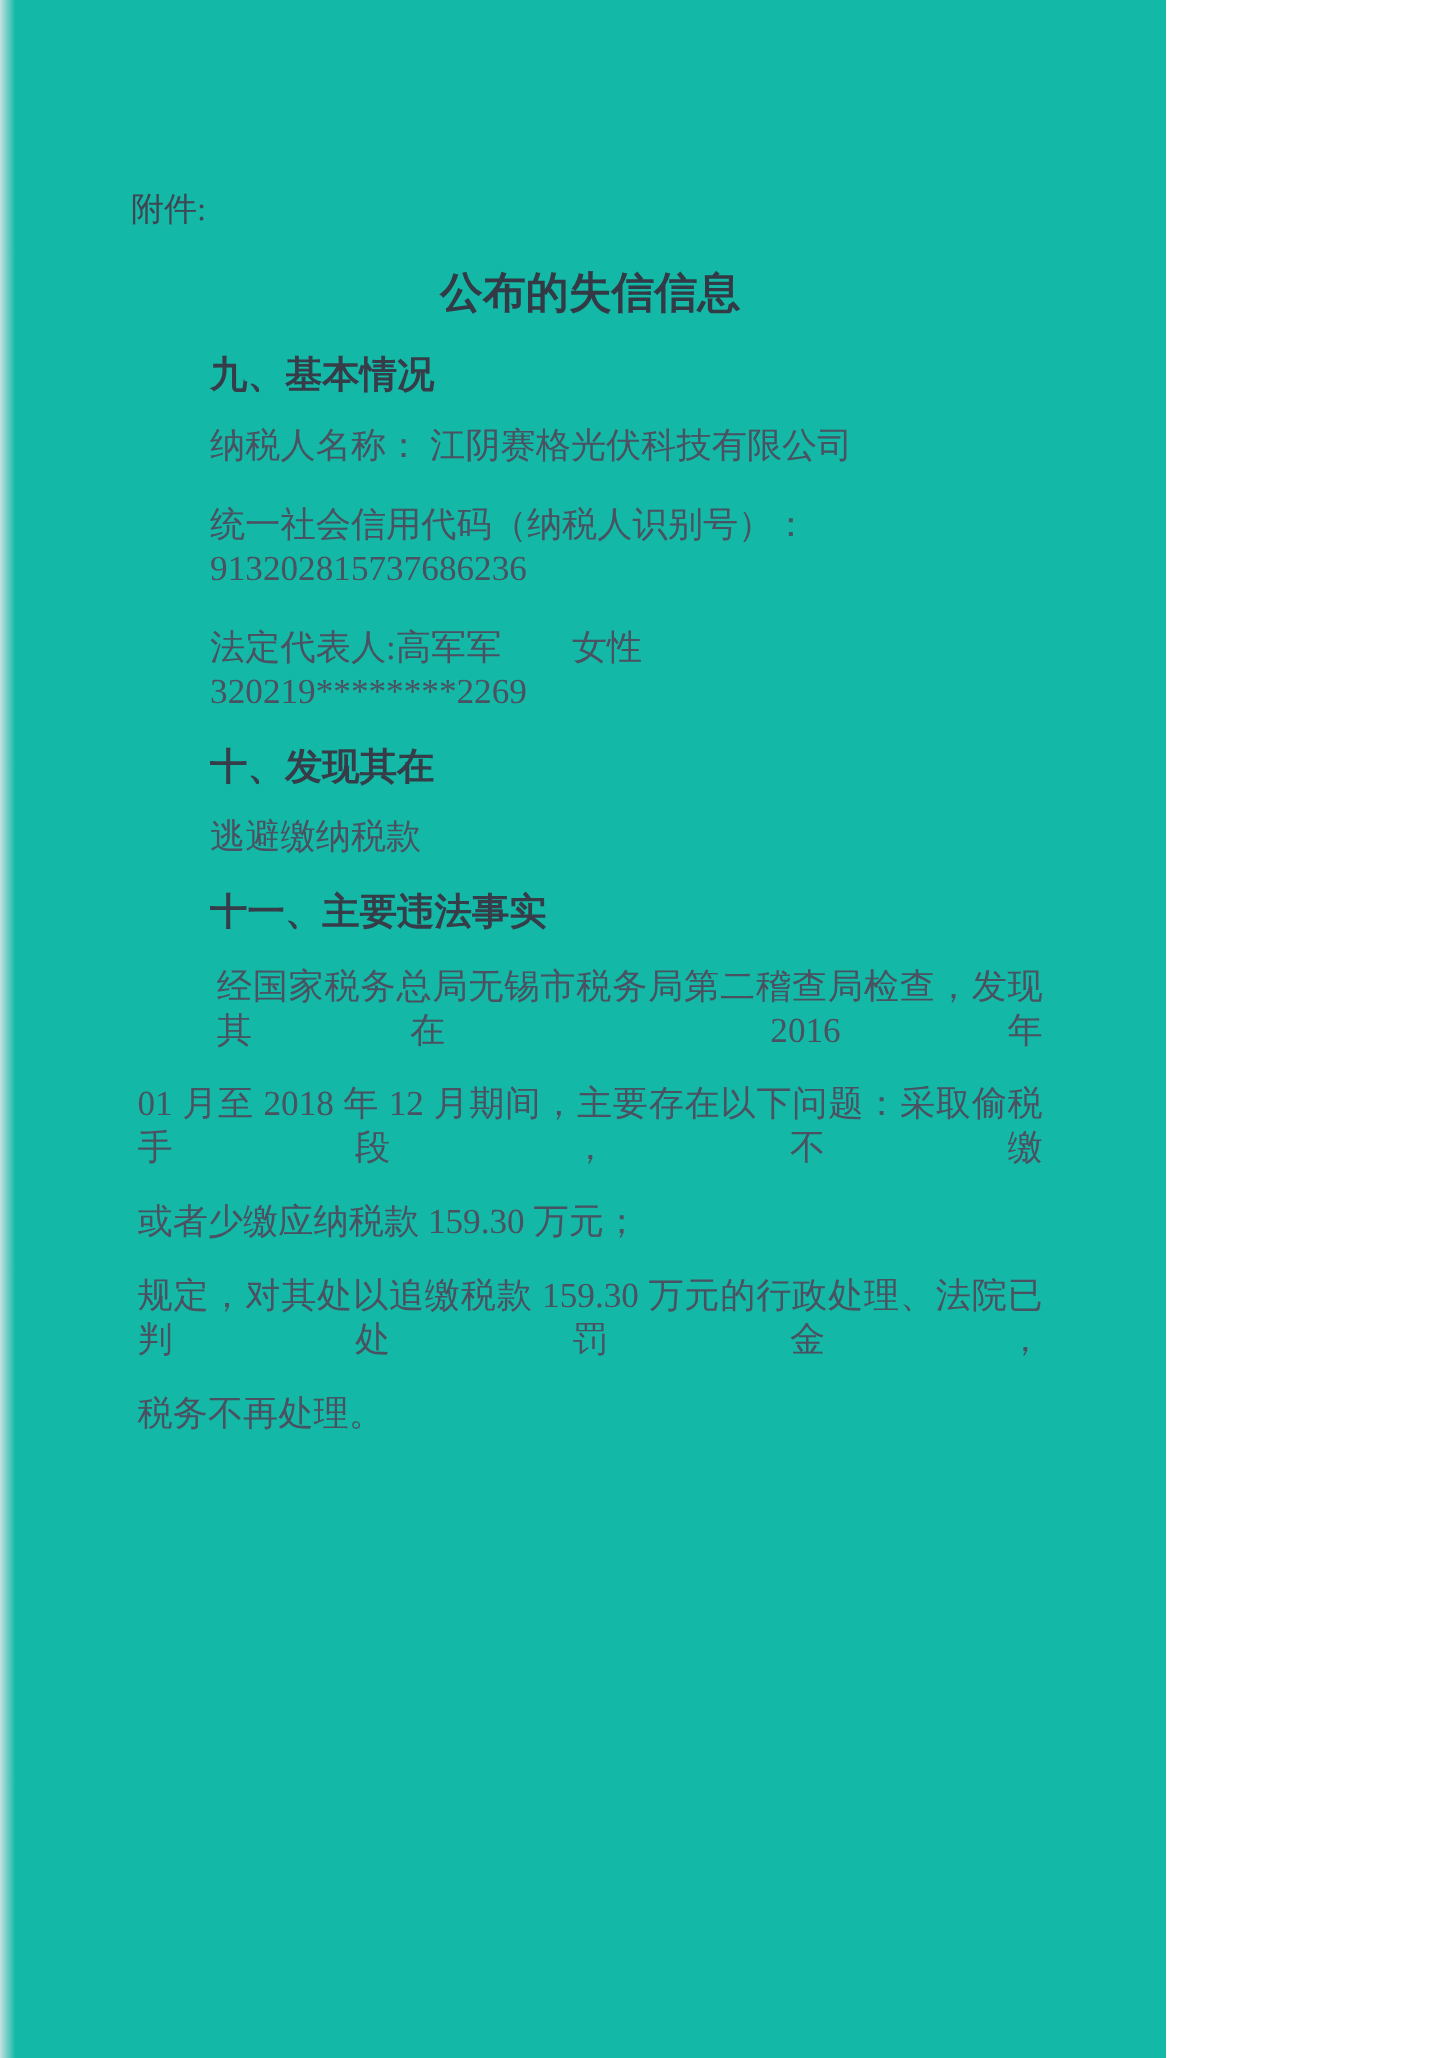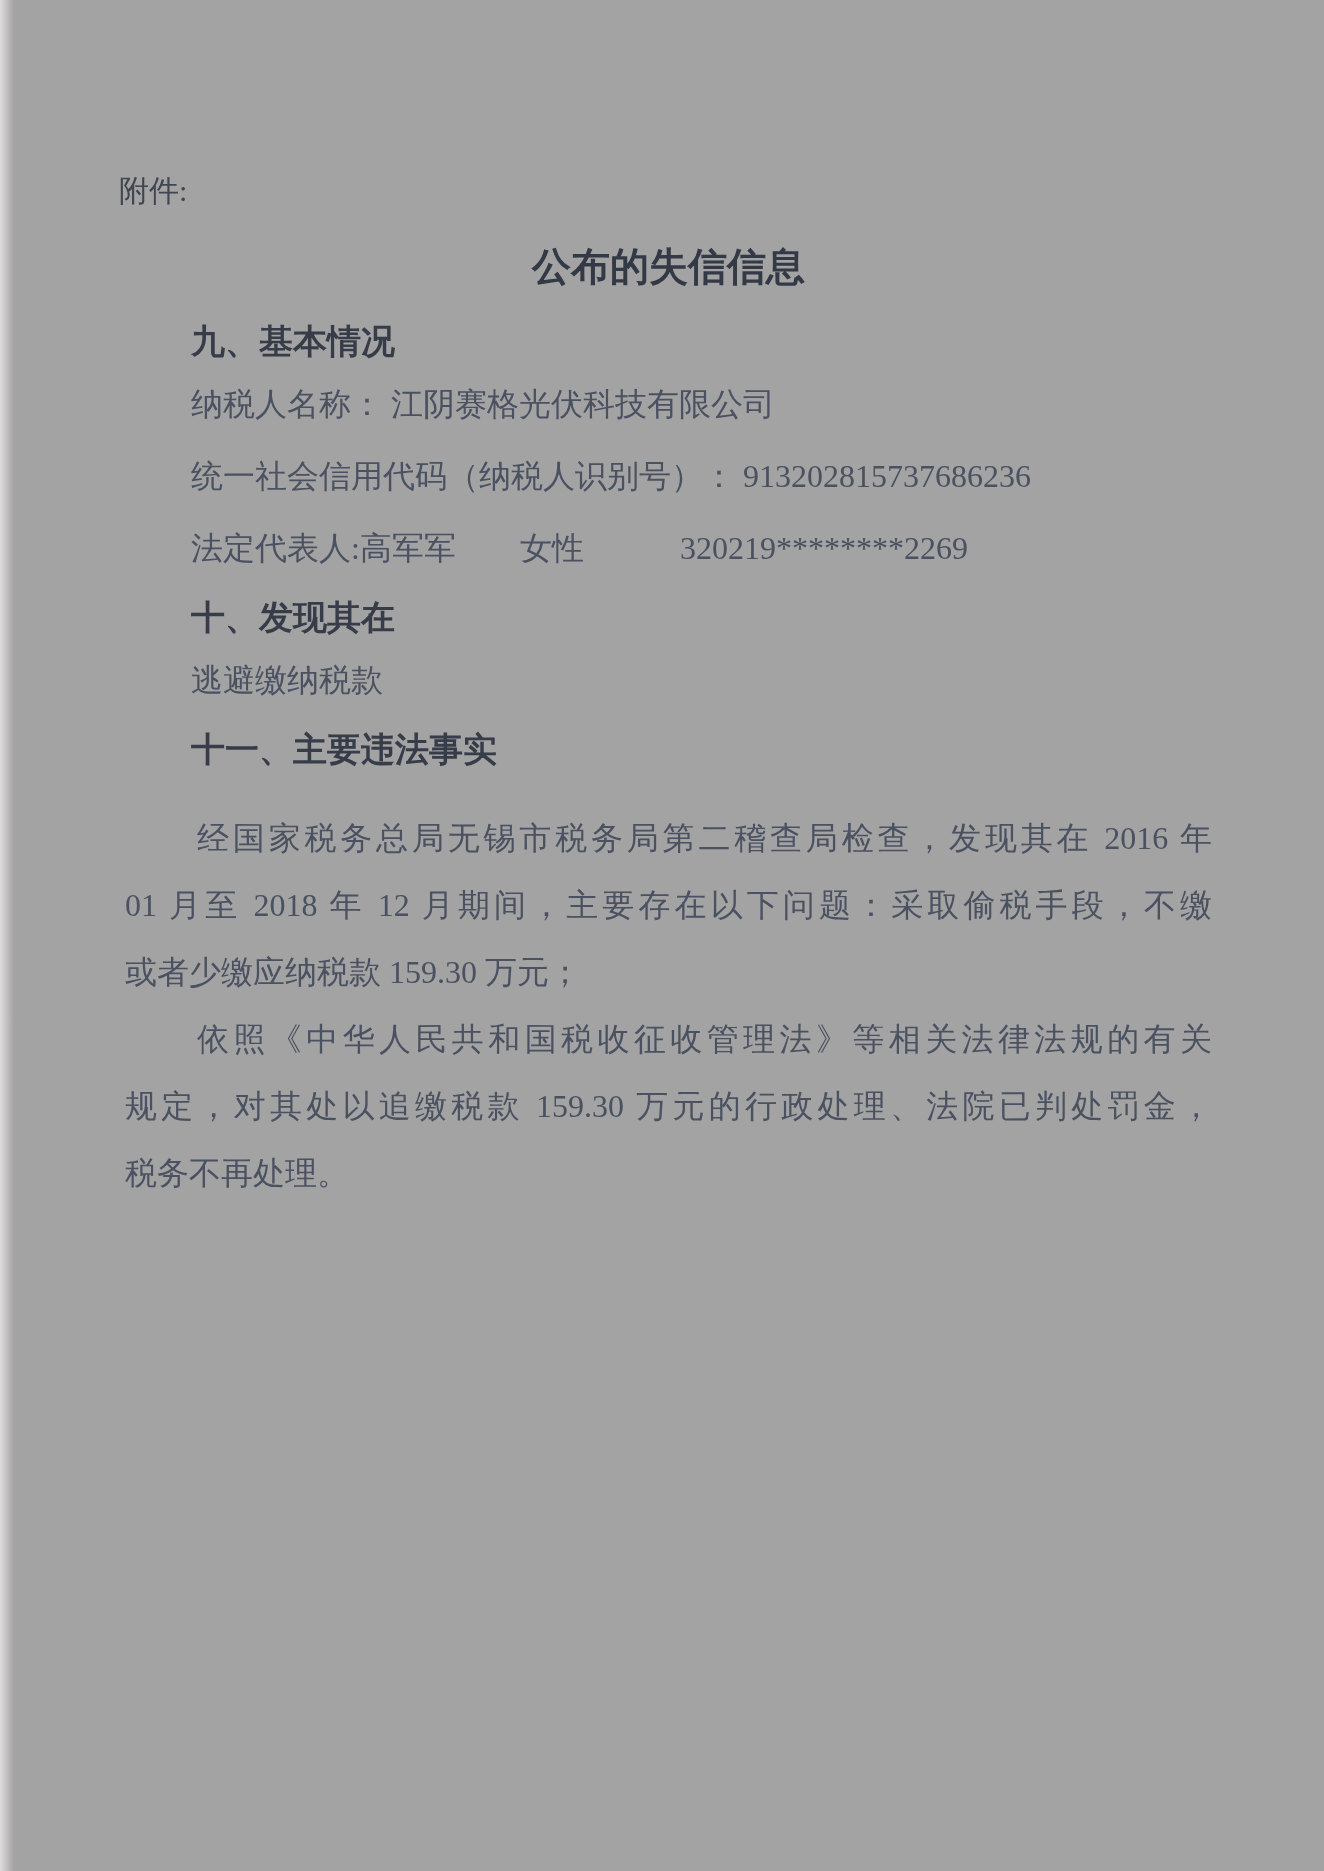--- a/index.html
+++ b/index.html
@@ -2,23 +2,23 @@
 <html lang="zh"><head>
 <meta charset="utf-8">
 <style>
   html, body {
     margin: 0;
     padding: 0;
     background: #ffffff;
   }
   .page {
     position: relative;
-    width: 1324px;
+    width: 1060px;
     height: 1871px;
-    background: #a3a3a3;
+    background: #14b8a6;
     font-family: "Liberation Serif", "DejaVu Serif", serif;
     color: #4a5160;
     overflow: hidden;
     box-sizing: border-box;
   }
   
   .scan-edge {
     position: absolute;
     left: 0; top: 0; bottom: 0;
     width: 14px;
@@ -60,21 +60,21 @@
     margin-top: 32px;
     white-space: pre-wrap;
   }
   .heading + .info-line { margin-top: 20px; }
   .para-line {
     font-size: 32px;
     line-height: 40px;
     margin-top: 27px;
     white-space: pre-wrap;
   }
-  .heading + .para-line { margin-top: 46px; }
+  .heading + .para-line { margin-top: 24px; }
   .para-line.first { padding-left: 72px; }
   .justify {
     text-align: justify;
     text-align-last: justify;
   }
 </style>
 </head>
 <body>
 
 <div class="page">
@@ -91,18 +91,17 @@
     <div class="info-line">法定代表人:高军军　　女性　　　320219********2269</div>
 
     <div class="heading">十、发现其在</div>
     <div class="info-line">逃避缴纳税款</div>
 
     <div class="heading">十一、主要违法事实</div>
     <div class="para-line first justify">经国家税务总局无锡市税务局第二稽查局检查，发现其在 2016 年</div>
     <div class="para-line justify">01 月至 2018 年 12 月期间，主要存在以下问题：采取偷税手段，不缴</div>
     <div class="para-line">或者少缴应纳税款 159.30 万元；</div>
 
-    <div class="para-line first justify">依照《中华人民共和国税收征收管理法》等相关法律法规的有关</div>
     <div class="para-line justify">规定，对其处以追缴税款 159.30 万元的行政处理、法院已判处罚金，</div>
     <div class="para-line">税务不再处理。</div>
 
   </div>
 </div>
 
 </body></html>

